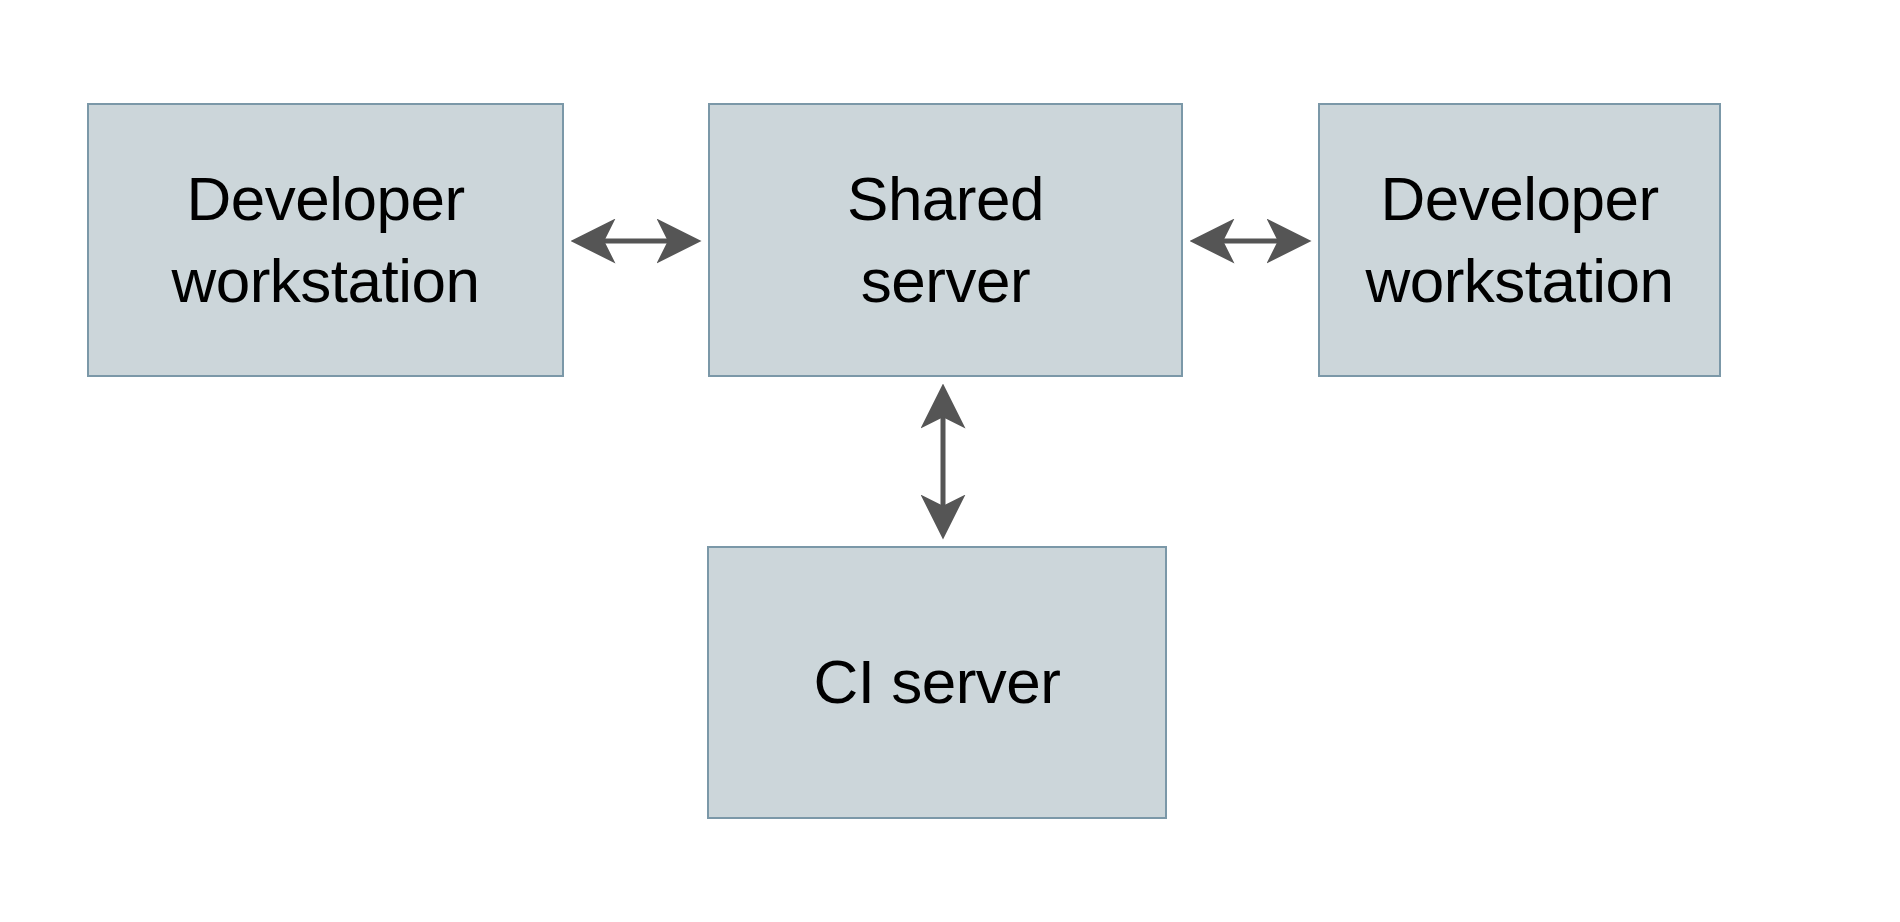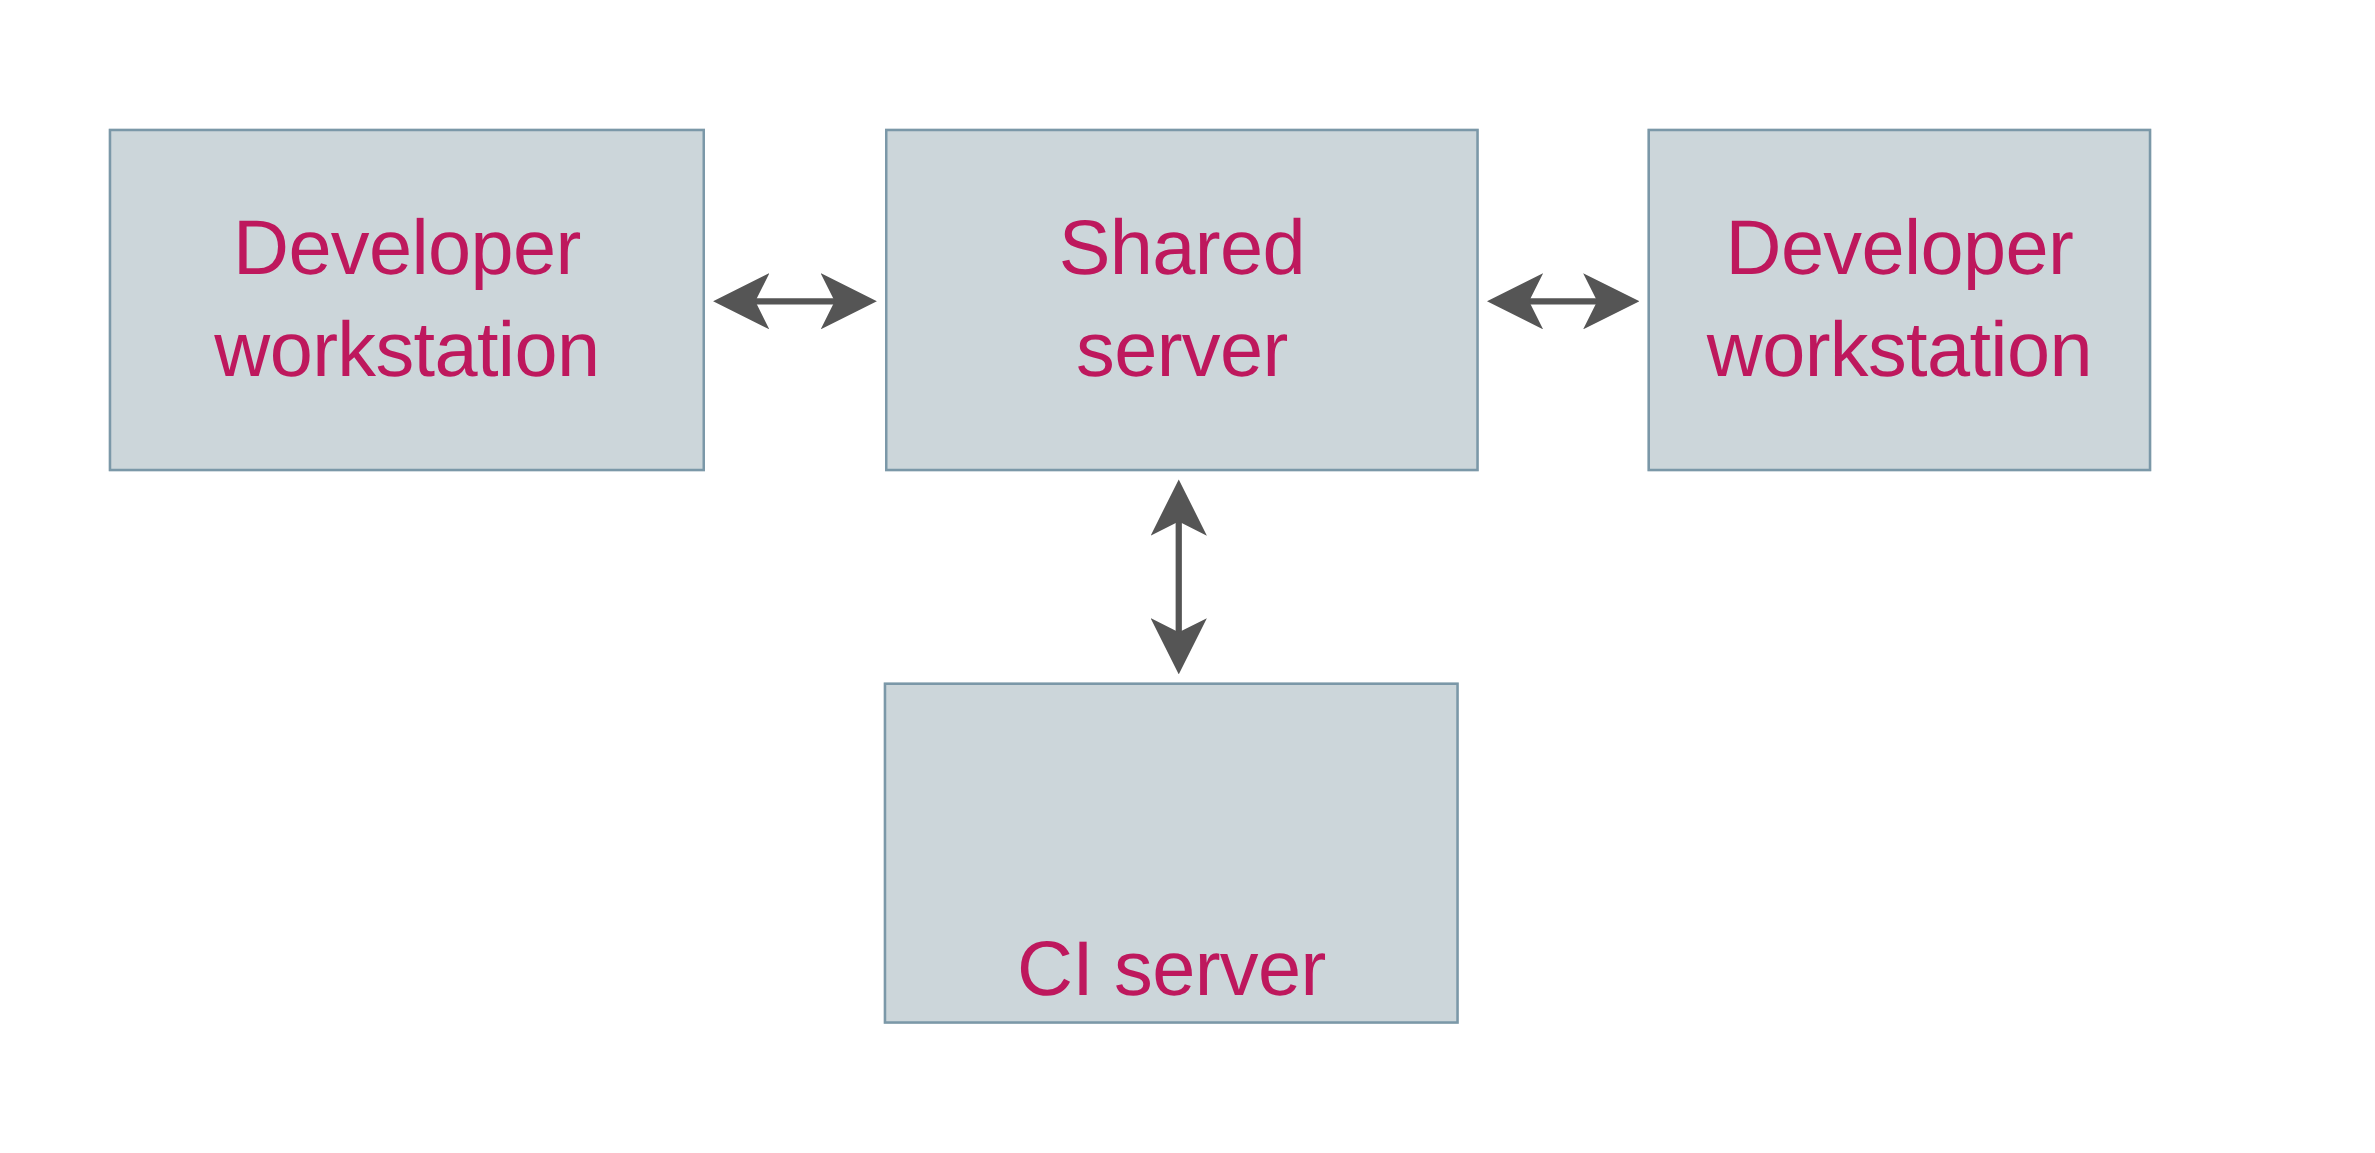--- a/index.html
+++ b/index.html
@@ -25,29 +25,29 @@
     border: 2px solid #7b98a8;
     display: flex;
     align-items: center;
     justify-content: center;
     text-align: center;
   }
   .node-label {
     font-family: "Liberation Sans", sans-serif;
     font-size: 62px;
     line-height: 1.33;
-    color: #be185d;
+    color: #000000;
     letter-spacing: -0.5px;
     white-space: pre-line;
     font-weight: 400;
   }
   #node-dev-left  { left: 87px;  top: 103px; width: 477px; height: 274px; }
   #node-cache     { left: 708px; top: 103px; width: 475px; height: 274px; }
   #node-dev-right { left: 1318px;top: 103px; width: 403px; height: 274px; }
-  #node-ci        { left: 707px; top: 546px; width: 460px; height: 273px; align-items: flex-end; }
+  #node-ci        { left: 707px; top: 546px; width: 460px; height: 273px; }
 
   
   #node-dev-right .node-label {
     width: 470px;
     margin-left: 0;
   }
 
   .edge-layer {
     position: absolute;
     left: 0;

